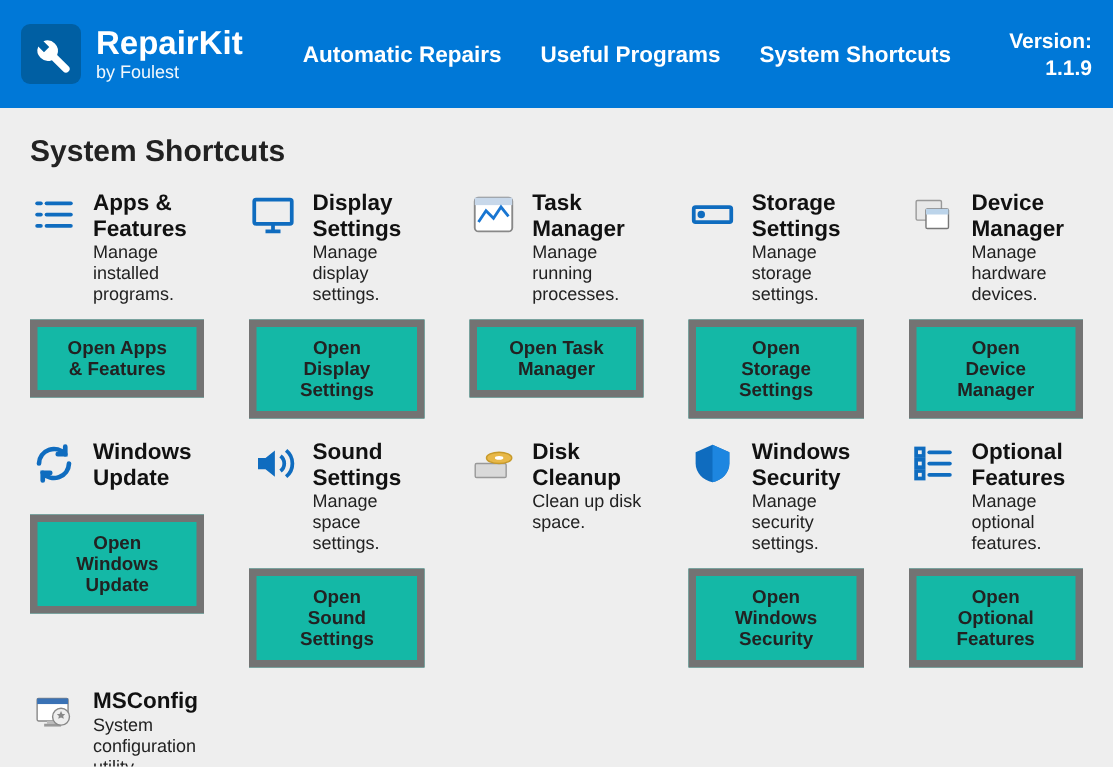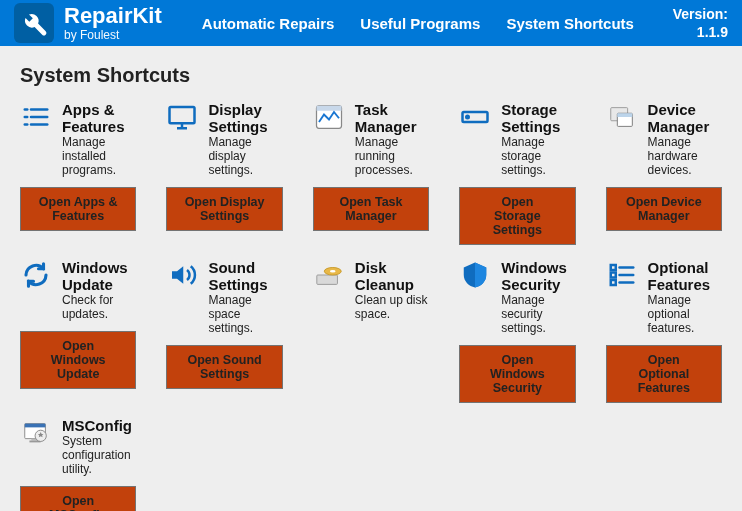--- a/index.html
+++ b/index.html
@@ -1,33 +1,33 @@
 <!DOCTYPE html>
 <html><head>
 <meta charset="utf-8">
 <style>
 * { box-sizing: border-box; margin: 0; padding: 0; }
 body { font-family: Arial, Helvetica, sans-serif; background: #eeeeee; width: 742px; height: 511px; overflow: hidden; }
-.header { background: #0078d7; color: #fff; display: flex; align-items: center; padding: 8px 14px; height: 46px; }
+.header { background: #0078d7; color: #fff; display: flex; align-items: center; padding: 8px 14px; height: 72px; }
 .app-icon { width: 40px; height: 40px; background: #005fa3; border-radius: 6px; display: flex; align-items: center; justify-content: center; margin-right: 10px; }
 .app-title { display: flex; flex-direction: column; line-height: 1.1; }
 .app-title .name { font-size: 22px; font-weight: bold; }
 .app-title .sub { font-size: 12px; opacity: .95; }
 .nav { display: flex; gap: 26px; margin-left: 40px; }
 .nav a { color: #ffffff; font-weight: bold; font-size: 15px; text-decoration: none; cursor: pointer; }
 .version { margin-left: auto; text-align: right; font-size: 14px; font-weight: bold; line-height: 1.3; }
 .page { padding: 18px 20px; }
 .page-title { font-size: 20px; font-weight: bold; color: #222; margin-bottom: 14px; }
 .grid { display: grid; grid-template-columns: repeat(5, 1fr); gap: 14px 30px; }
 .card { display: flex; flex-direction: column; }
 .card-head { display: flex; align-items: flex-start; gap: 10px; min-height: 40px; }
 .card-icon { width: 32px; height: 32px; display: flex; align-items: center; justify-content: center; flex-shrink: 0; }
 .card-text .ct { font-size: 15px; font-weight: bold; color: #111; }
 .card-text .cd { font-size: 12px; color: #222; }
-.card-btn { margin-top: 10px; background: #c2410c; border: 1px solid #737373; font-size: 12.5px; font-weight: bold; color: #222; padding: 7px 17px; cursor: pointer; font-family: inherit; }
+.card-btn { margin-top: 10px; background: #14b8a6; border: 5px solid #737373; font-size: 12.5px; font-weight: bold; color: #222; padding: 7px 17px; cursor: pointer; font-family: inherit; }
 svg { display: block; }
 </style>
 </head>
 <body>
 
 <div class="header">
   <div class="app-icon">
     <svg width="28" height="28" viewBox="0 0 24 24">
         <path fill="#fff" d="M22 19l-6.5-6.5a6 6 0 0 0-7.8-7.8L11 8l-3 3-3.3-3.3A6 6 0 0 0 12.5 15.5L19 22a2 2 0 0 0 3-3z"></path>
       </svg>
@@ -153,21 +153,20 @@
               <g fill="none" stroke="#0f6cbf" stroke-width="2.5" stroke-linecap="round">
                 <path d="M4 12a8 8 0 0 1 14-5"></path>
                 <path d="M20 12a8 8 0 0 1-14 5"></path>
                 <polyline points="18 3 18 7 14 7"></polyline>
                 <polyline points="6 21 6 17 10 17"></polyline>
               </g>
             </svg>
         </div>
         <div class="card-text">
           <div class="ct">Windows Update</div>
-          <div class="cd">Check for updates.</div>
         </div>
       </div>
       <button class="card-btn">Open Windows Update</button>
     </div>
 
     <div class="card">
       <div class="card-head">
         <div class="card-icon">
           <svg width="30" height="30" viewBox="0 0 24 24">
               <g fill="none" stroke="#0f6cbf" stroke-width="2">

